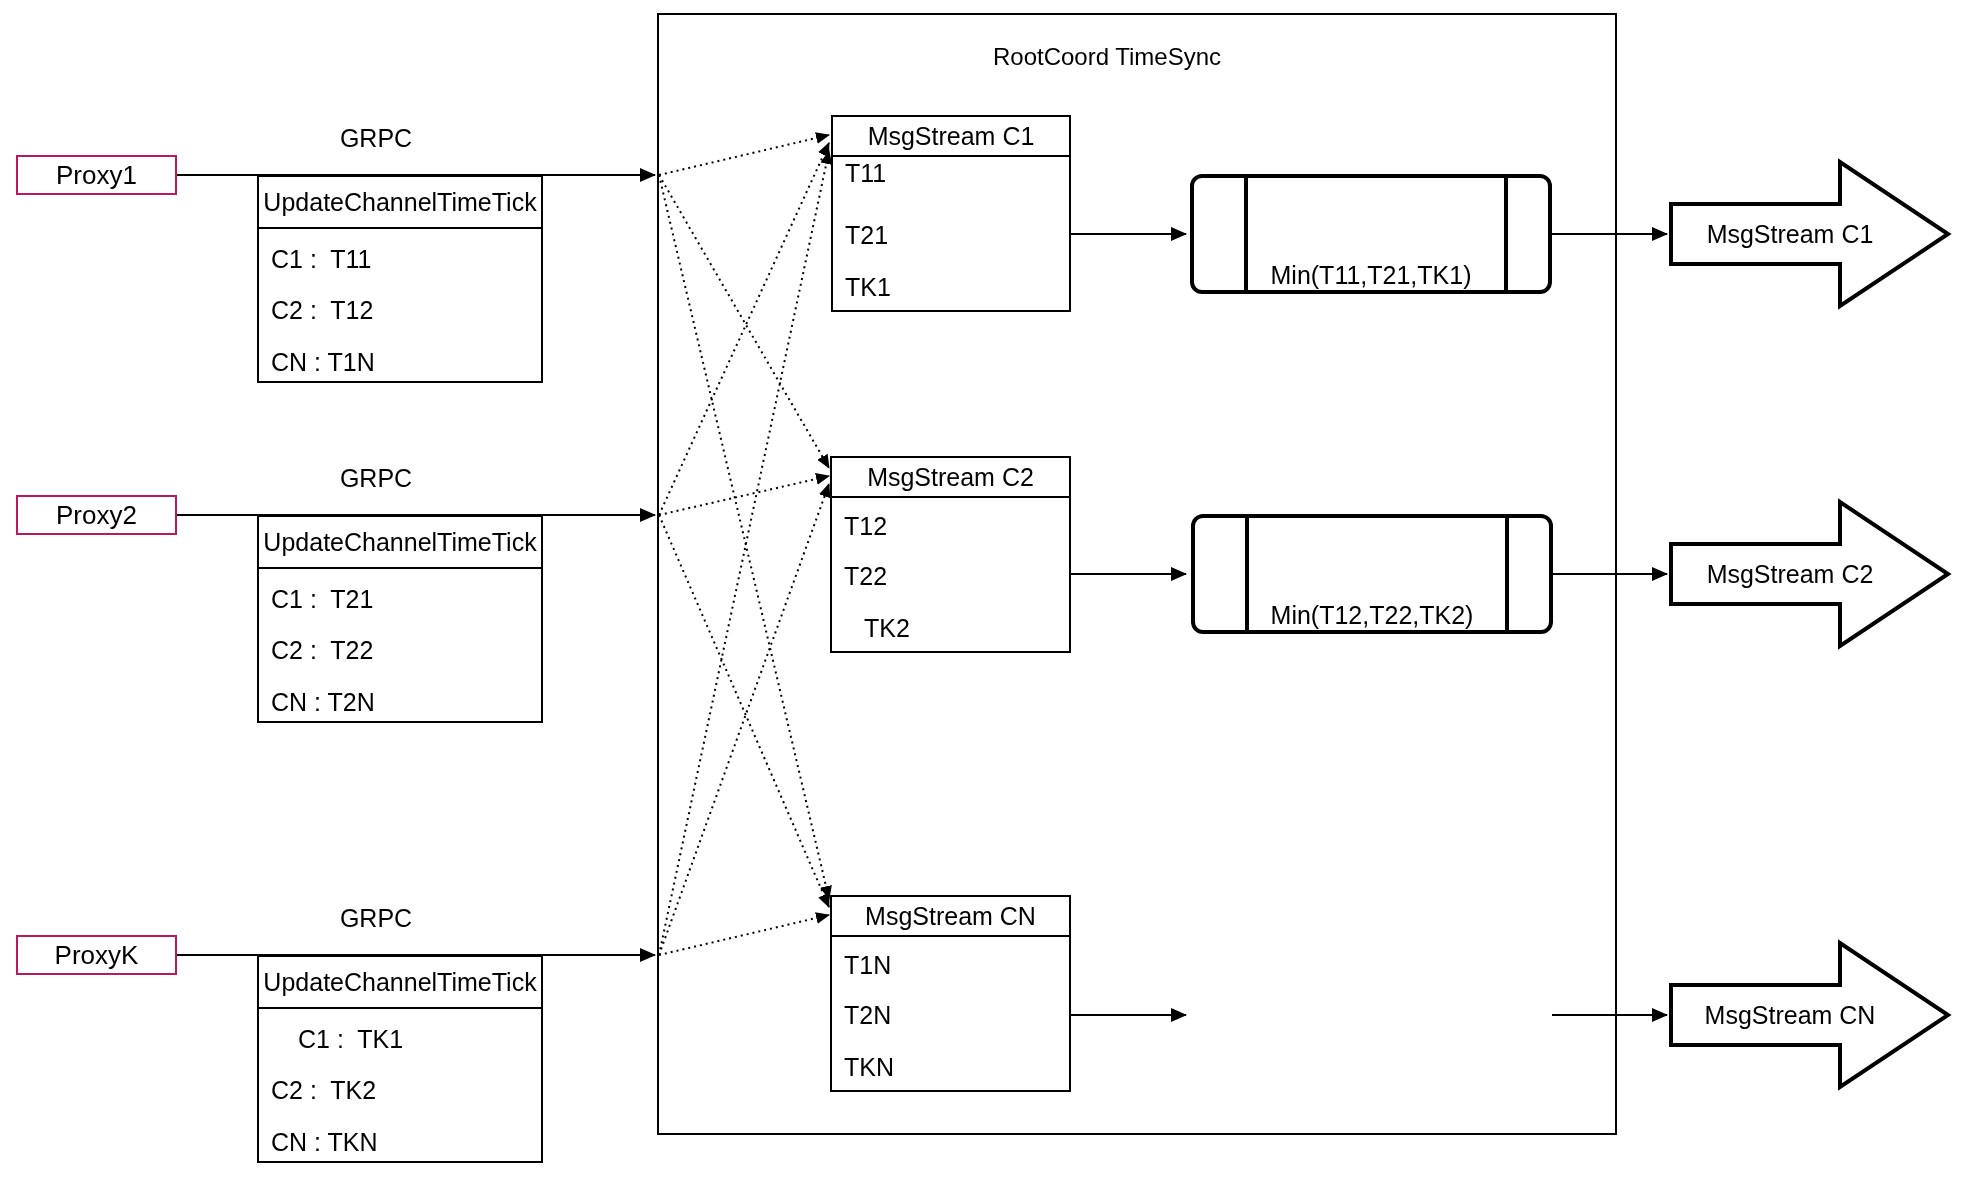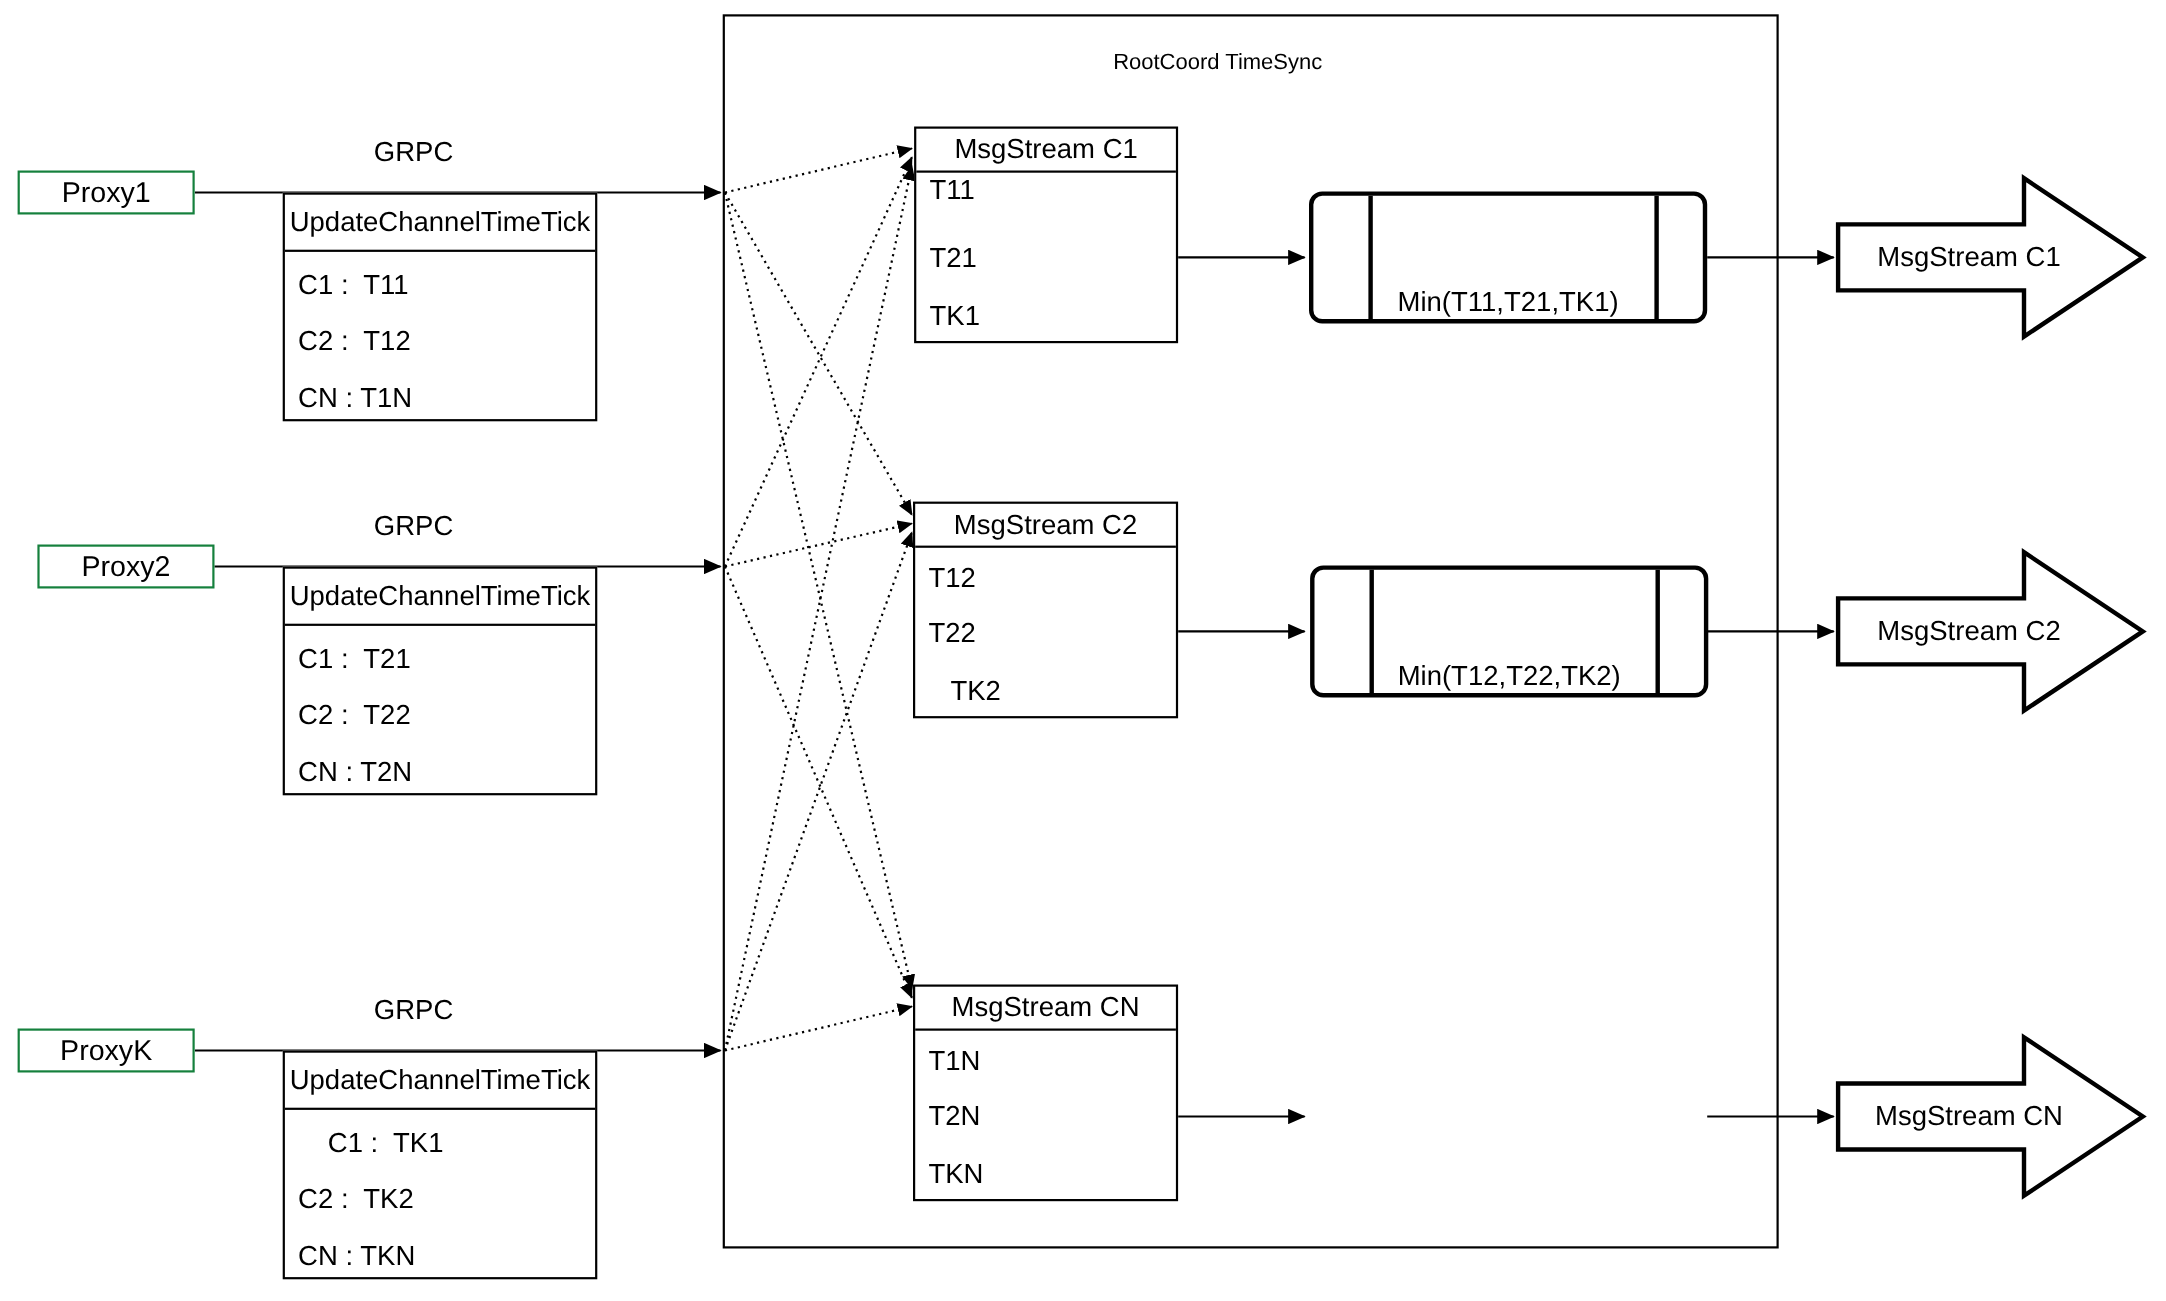--- a/index.html
+++ b/index.html
@@ -5,37 +5,37 @@
   html,body{margin:0;padding:0;background:#ffffff;}
   .canvas{
     position:relative;width:1969px;height:1183px;background:#ffffff;
     font-family:"Liberation Sans","DejaVu Sans",sans-serif;color:#000;
     overflow:hidden;
   }
   .layer{position:absolute;left:0;top:0;z-index:1;}
   .abs{position:absolute;box-sizing:border-box;z-index:2;}
   .label{display:flex;align-items:center;justify-content:center;font-size:25px;}
   .proxybox{
-    border:2px solid #15803d;background:#fff;width:161px;height:40px;
+    border:2px solid #be185d;background:#fff;width:161px;height:40px;
     display:flex;align-items:center;justify-content:center;font-size:26px;
   }
   .grpc{width:140px;height:30px;font-size:25px;}
   .tbl{border:2px solid #000;background:#fff;}
   .tbl .thead{
     position:absolute;left:0;top:0;right:0;border-bottom:2px solid #000;
     display:flex;align-items:center;justify-content:center;font-size:25px;
   }
   .utbl .thead{height:50px;}
   .mtbl .thead{height:38px;}
   .trow{
     position:absolute;left:12px;height:30px;line-height:30px;
     font-size:25px;white-space:pre;
   }
   .container-box{border:2px solid #000;background:transparent;}
-  .title{height:30px;font-size:20px;}
+  .title{height:30px;font-size:24px;}
   .minbox{
     border:4px solid #000;border-radius:12px;background:#fff;width:362px;height:120px;
     display:flex;align-items:flex-end;justify-content:center;font-size:25px;
   }
   .vline{position:absolute;top:0;bottom:0;width:4px;background:#000;}
   .outlabel{width:220px;height:30px;font-size:25px;z-index:3;}
 </style>
 </head>
 <body>
 
@@ -103,21 +103,21 @@
   </div>
 
   <div class="abs minbox" style="left:1190px;top:174px;">
     <div class="vline" style="left:50px;"></div>
     <div class="vline" style="left:310px;"></div>
     <span>Min(T11,T21,TK1)</span>
   </div>
 
   <div class="abs label outlabel" style="left:1680px;top:219px;">MsgStream C1</div>
 
-  <div class="abs proxybox" style="left:34px;top:495px;">
+  <div class="abs proxybox" style="left:16px;top:495px;">
     <span>Proxy2</span>
   </div>
   <div class="abs label grpc" style="left:306px;top:463px;">GRPC</div>
 
   <div class="abs tbl utbl" style="left:257px;top:515px;width:286px;height:208px;">
     <div class="thead">UpdateChannelTimeTick</div>
     <div class="trow" style="top:67px;">C1 :  T21</div>
     <div class="trow" style="top:118px;">C2 :  T22</div>
     <div class="trow" style="top:170px;">CN : T2N</div>
   </div>

